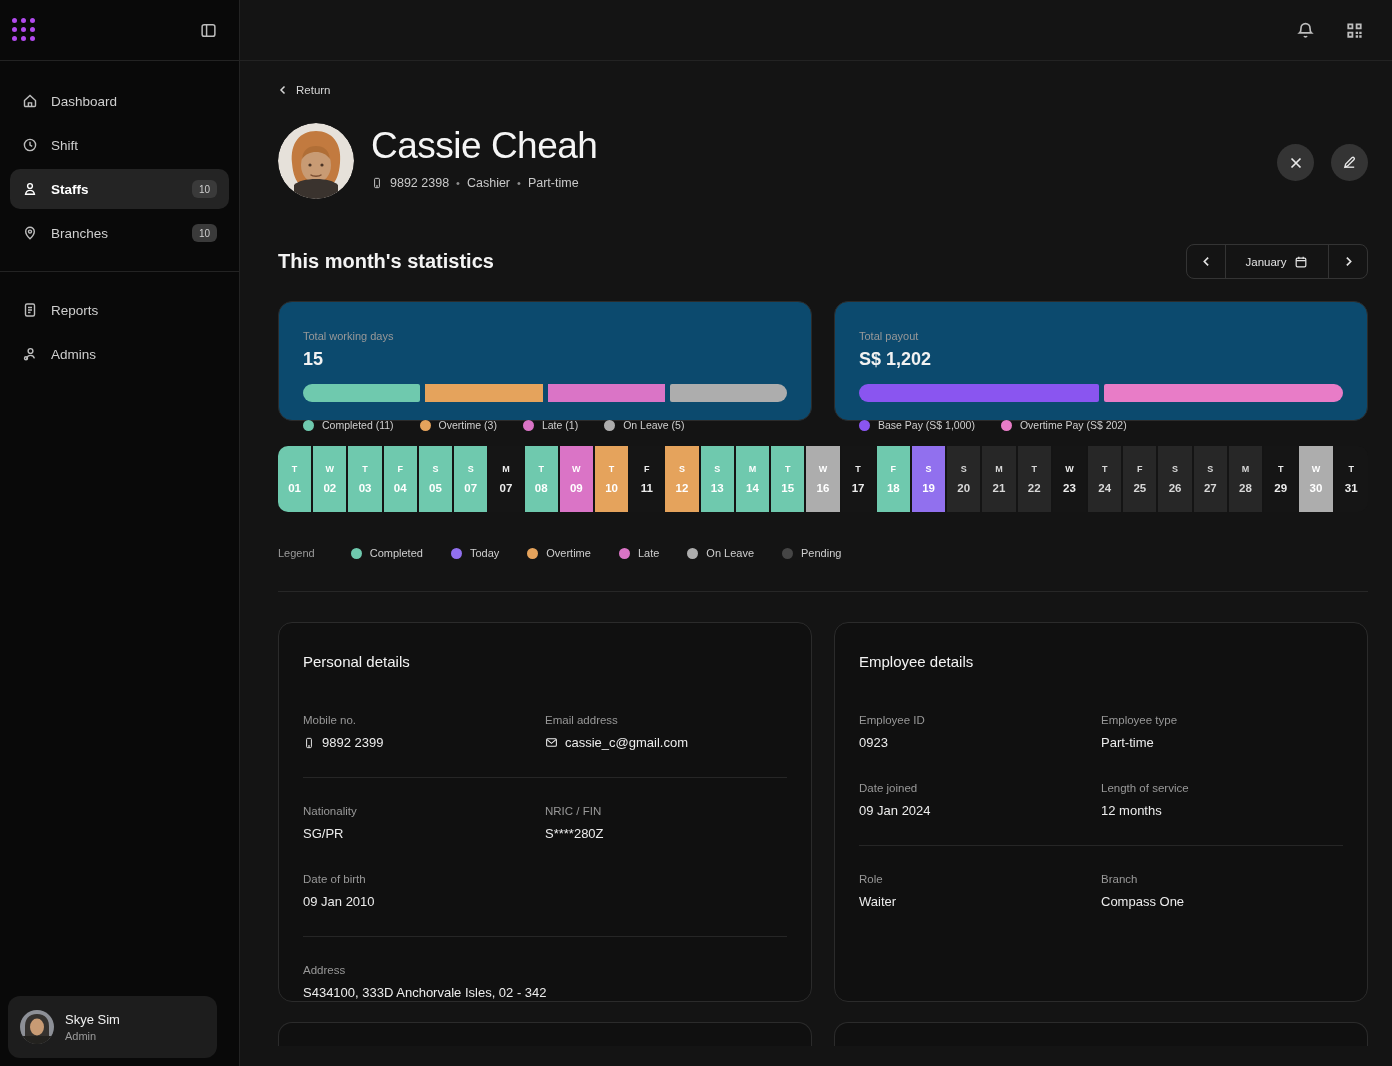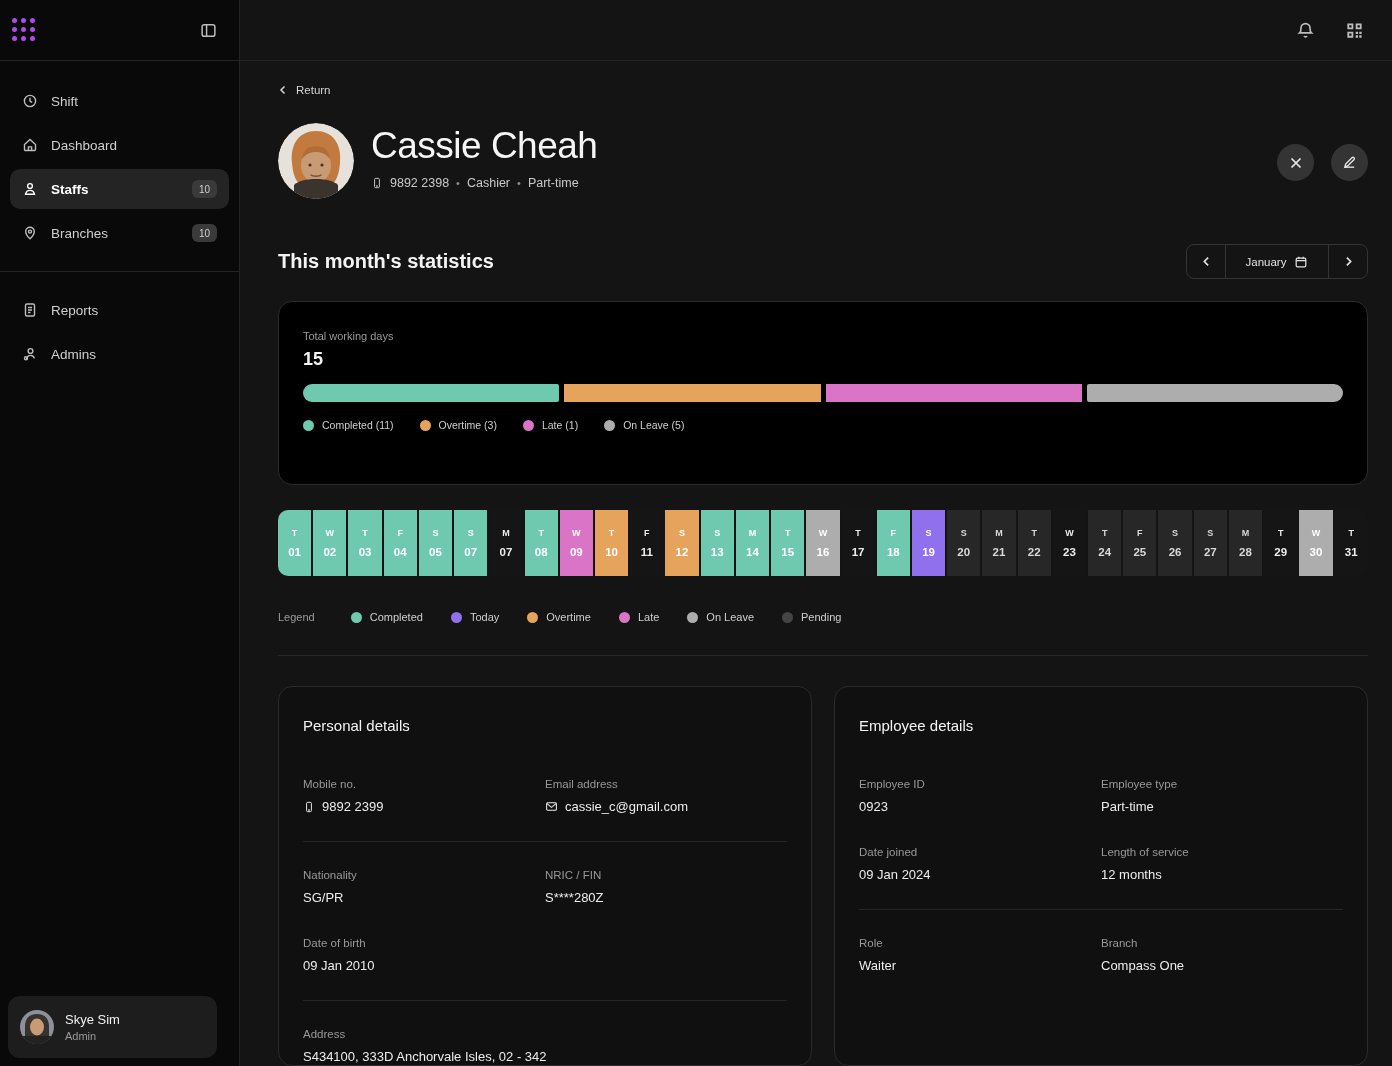--- a/index.html
+++ b/index.html
@@ -39,21 +39,21 @@
   .circle-btn { width:37px; height:37px; border-radius:50%; background:#343434; border:none; color:#e9e9e9; display:flex; align-items:center; justify-content:center; cursor:pointer; }
   .section-row { margin-top:45px; display:flex; align-items:center; justify-content:space-between; }
   .section-title { font-size:20px; font-weight:bold; color:#f3f3f3; }
   .month-pill { display:flex; align-items:stretch; border:1px solid #343434; border-radius:8px; height:35px; overflow:hidden; }
   .month-pill .mseg { display:flex; align-items:center; justify-content:center; background:none; border:none; color:#e3e3e3; cursor:pointer; }
   .month-pill .mprev { width:39px; border-right:1px solid #343434; }
   .month-pill .mnext { width:39px; border-left:1px solid #343434; }
   .month-pill .mlabel { width:102px; gap:8px; font-size:11.5px; }
   
   .stats-row { margin-top:22px; display:flex; gap:22px; }
-  .stat-card { flex:1; height:184px; background:#000000; border:1px solid #2b2b2b; border-radius:14px; padding:28px 24px 0 24px; }
+  .stat-card { flex:1; height:120px; background:#0c4a6e; border:1px solid #2b2b2b; border-radius:14px; padding:28px 24px 0 24px; }
   .stat-label { font-size:11px; color:#989898; }
   .stat-value { font-size:18px; font-weight:bold; color:#f2f2f2; margin-top:7px; }
   .stat-bar { margin-top:14px; display:flex; gap:5px; height:18px; }
   .seg { flex:1; }
   .seg:first-of-type { border-radius:9px 2px 2px 9px; }
   .seg:last-of-type { border-radius:2px 9px 9px 2px; }
   .stat-legend { margin-top:17px; display:flex; gap:26px; }
   .legend-item { display:flex; align-items:center; gap:8px; font-size:10.5px; color:#cfcfcf; }
   .dot { width:11px; height:11px; border-radius:50%; flex:none; }
   
@@ -115,34 +115,34 @@
         <rect x="2" y="2.5" width="12" height="11" rx="2"></rect>
           <line x1="6.2" y1="2.5" x2="6.2" y2="13.5"></line>
       </svg>
     </button>
   </div>
 
   <nav class="nav">
     <div class="nav-item">
       <span class="nicon">
         <svg width="16" height="16" viewBox="0 0 16 16" fill="none" stroke="currentColor" stroke-width="1.4">
-          <circle cx="8" cy="8" r="5.6"></circle>
-            <path d="M8 4.8V8l2.2 1.3"></path>
+          <path d="M2.5 7.5 8 2.5l5.5 5v5a1 1 0 0 1-1 1h-9a1 1 0 0 1-1-1z"></path>
+            <path d="M6.4 13.5v-3.6h3.2v3.6"></path>
         </svg>
       </span>
-      <span>Shift</span>
+      <span>Dashboard</span>
     </div>
     <div class="nav-item">
       <span class="nicon">
         <svg width="16" height="16" viewBox="0 0 16 16" fill="none" stroke="currentColor" stroke-width="1.4">
-          <path d="M2.5 7.5 8 2.5l5.5 5v5a1 1 0 0 1-1 1h-9a1 1 0 0 1-1-1z"></path>
-            <path d="M6.4 13.5v-3.6h3.2v3.6"></path>
+          <circle cx="8" cy="8" r="5.6"></circle>
+            <path d="M8 4.8V8l2.2 1.3"></path>
         </svg>
       </span>
-      <span>Dashboard</span>
+      <span>Shift</span>
     </div>
     <div class="nav-item active">
       <span class="nicon">
         <svg width="16" height="16" viewBox="0 0 16 16" fill="none" stroke="currentColor" stroke-width="1.4">
           <circle cx="8" cy="5" r="2.4"></circle>
             <path d="M3.6 13.2c.5-2.6 2-3.8 4.4-3.8s3.9 1.2 4.4 3.8z"></path>
         </svg>
       </span>
       <span>Staffs</span>
       <span class="nav-badge">10</span>
@@ -335,20 +335,44 @@
             </div>
 
             <div class="legend-item">
               <span class="dot" data-status="onleave"></span>
               <span>On Leave (5)</span>
             </div>
 
         </div>
       </div>
 
+      <div class="stat-card">
+        <div class="stat-label">Total payout</div>
+        <div class="stat-value">S$ 1,202</div>
+        <div class="stat-bar">
+
+            <div class="seg" data-status="basepay"></div>
+
+            <div class="seg" data-status="otpay"></div>
+
+        </div>
+        <div class="stat-legend">
+
+            <div class="legend-item">
+              <span class="dot" data-status="basepay"></span>
+              <span>Base Pay (S$ 1,000)</span>
+            </div>
+
+            <div class="legend-item">
+              <span class="dot" data-status="otpay"></span>
+              <span>Overtime Pay (S$ 202)</span>
+            </div>
+
+        </div>
+      </div>
     </div>
 
     <div class="cal-strip">
 
         <div class="cal-cell" data-status="completed">
           <span class="cal-dow">T</span>
           <span class="cal-date">01</span>
         </div>
 
         <div class="cal-cell" data-status="completed">

